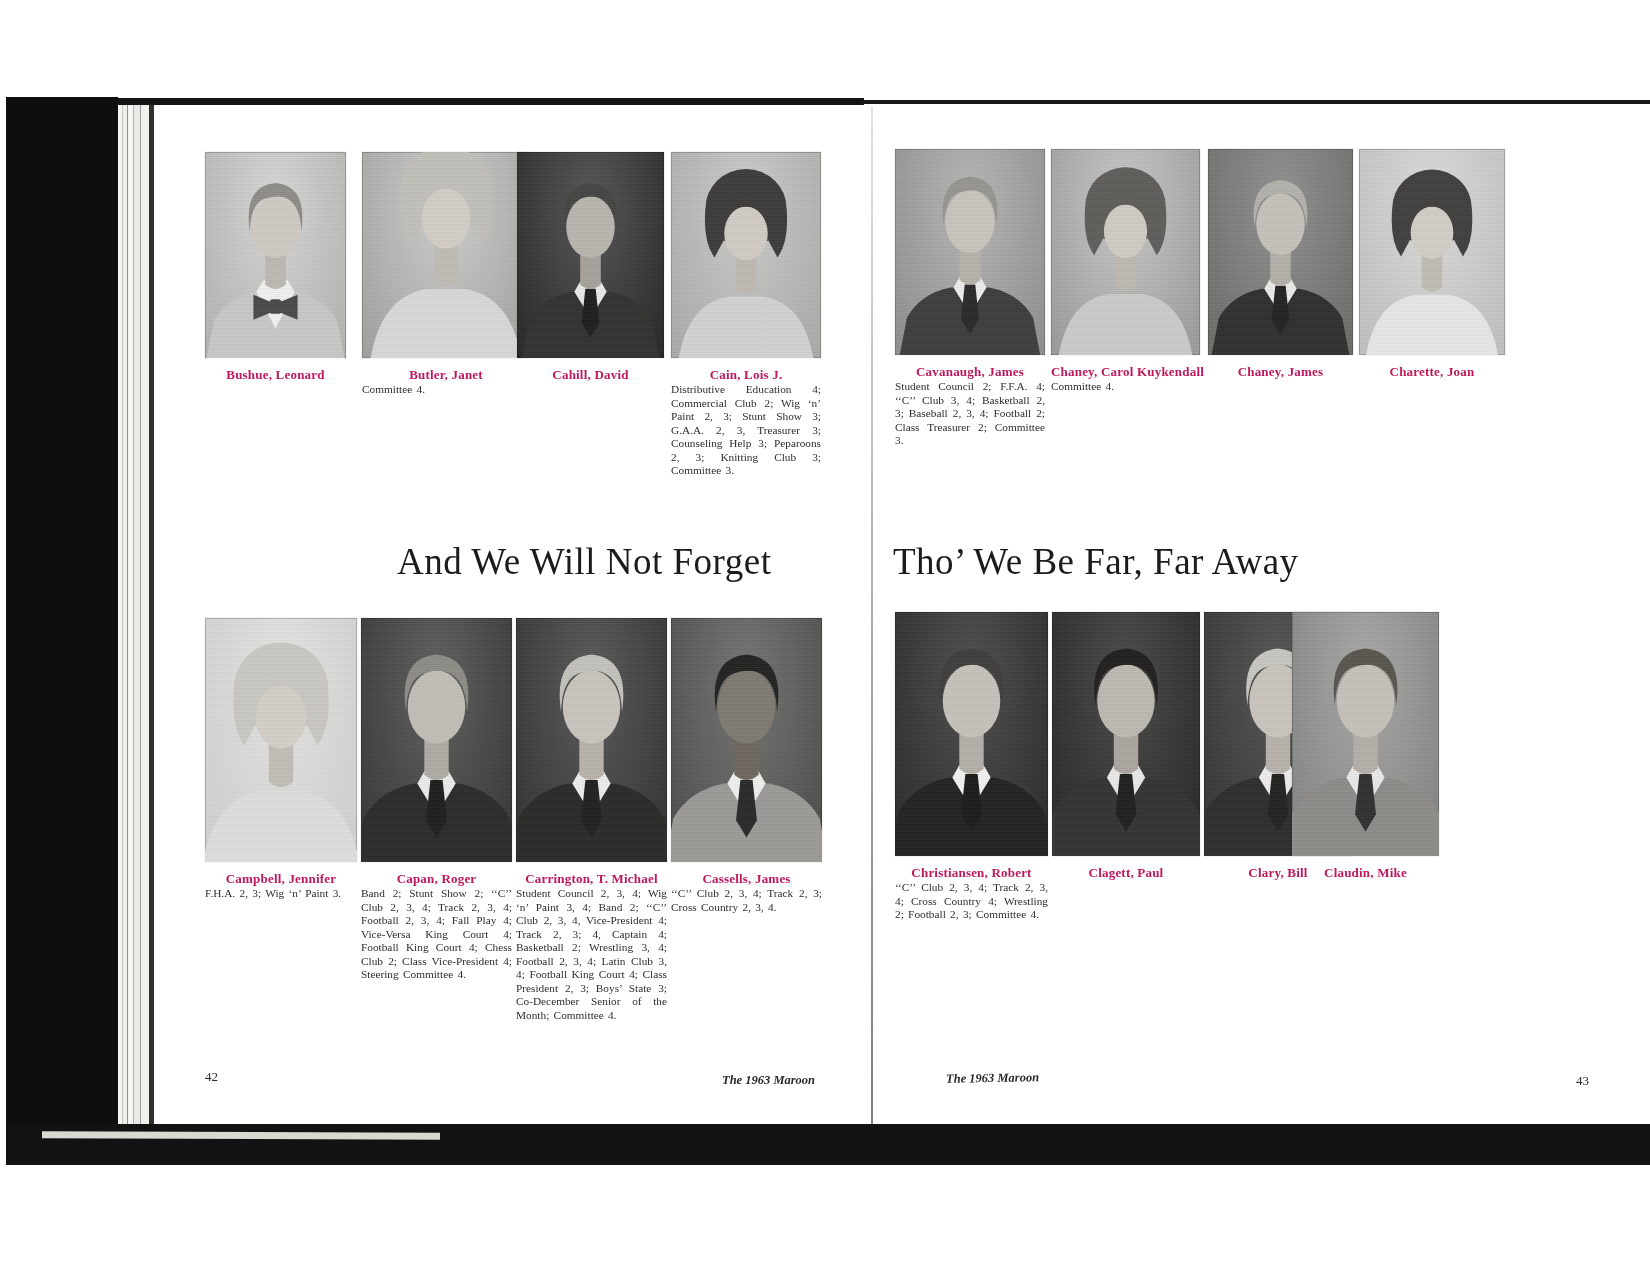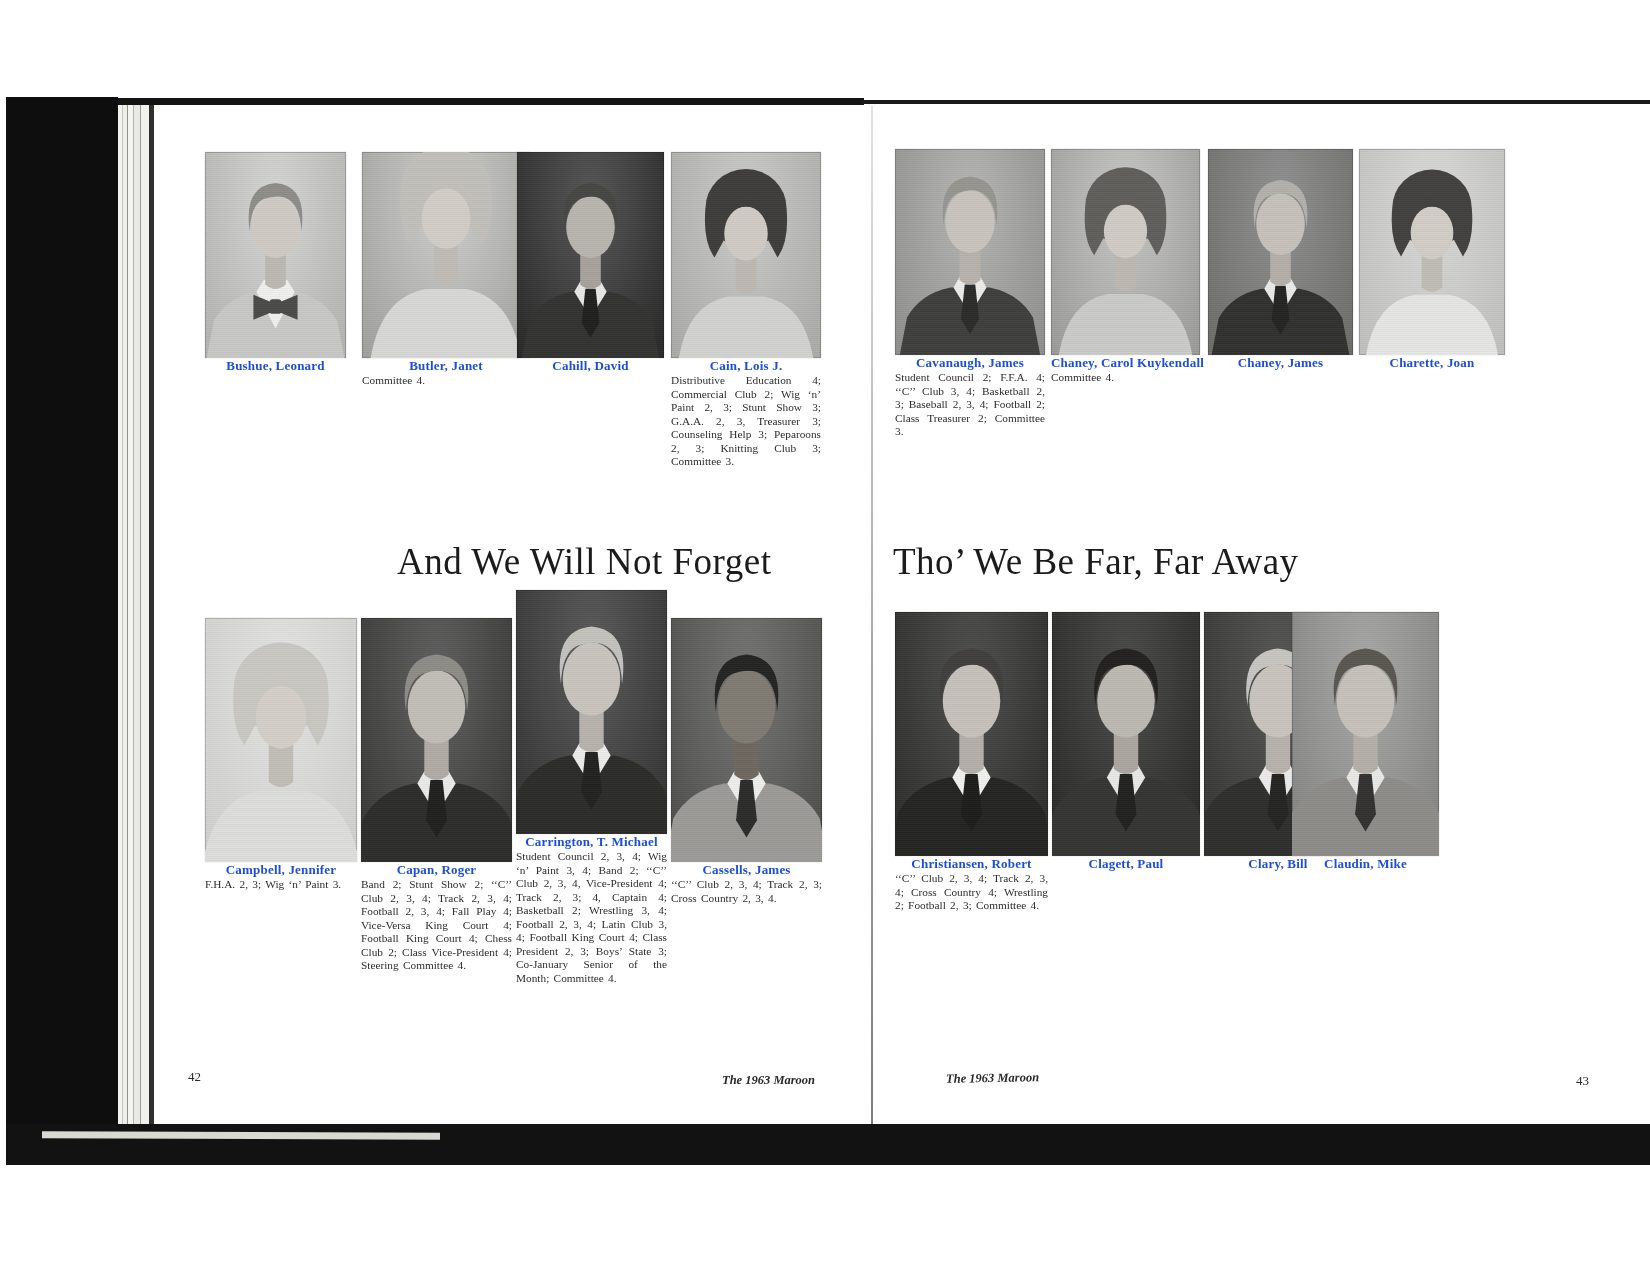--- a/index.html
+++ b/index.html
@@ -34,22 +34,22 @@
     position:relative;width:100%;overflow:hidden;
     background:radial-gradient(ellipse at 50% 26%,var(--bg1,#bbb),var(--bg2,#888));
     box-shadow:inset 0 0 0 1px rgba(0,0,0,.18), 0 0 1px rgba(0,0,0,.25);
   }
   .photo::after{content:"";position:absolute;inset:0;
     background:repeating-linear-gradient(0deg,rgba(255,255,255,.035) 0 1px,rgba(0,0,0,.035) 1px 2px);}
   .row-top .photo{height:206px;}
   .row-bot .photo{height:244px;}
   .sil{position:absolute;inset:0;width:100%;height:100%;}
   .sname{
-    text-align:center;white-space:nowrap;
-    font-weight:bold;font-size:13px;letter-spacing:.2px;color:#1d4ed8;
+    margin-top:9px;text-align:center;white-space:nowrap;
+    font-weight:bold;font-size:13px;letter-spacing:.2px;color:#be185d;
   }
   .sact{
     text-align:justify;
     font-size:11.3px;line-height:1.2;color:#2d2d2d;word-spacing:1.5px;
   }
 
   
   .headline{
     position:absolute;font-size:37px;font-weight:400;color:#1b1b1b;
     letter-spacing:.5px;white-space:nowrap;
@@ -170,40 +170,40 @@
 </div>
 <div class="cell row-bot" style="left:361px;top:618px;width:151px">
   <div class="photo t10">
     <svg class="sil" viewBox="0 0 100 140" preserveAspectRatio="xMidYMax slice">
         <use href="#sil-male"></use>
       </svg>
   </div>
   <div class="sname">Capan, Roger</div>
   <div class="sact">Band 2; Stunt Show 2; ‘‘C’’ Club 2, 3, 4; Track 2, 3, 4; Football 2, 3, 4; Fall Play 4; Vice-Versa King Court 4; Football King Court 4; Chess Club 2; Class Vice-President 4; Steering Committee 4.</div>
 </div>
-<div class="cell row-bot" style="left:516px;top:590px;width:151px">
+<div class="cell row-bot" style="left:516px;top:618px;width:151px">
   <div class="photo t11">
     <svg class="sil" viewBox="0 0 100 140" preserveAspectRatio="xMidYMax slice">
         <use href="#sil-male"></use>
       </svg>
   </div>
   <div class="sname">Carrington, T. Michael</div>
-  <div class="sact">Student Council 2, 3, 4; Wig ‘n’ Paint 3, 4; Band 2; ‘‘C’’ Club 2, 3, 4, Vice-President 4; Track 2, 3; 4, Captain 4; Basketball 2; Wrestling 3, 4; Football 2, 3, 4; Latin Club 3, 4; Football King Court 4; Class President 2, 3; Boys’ State 3; Co-January Senior of the Month; Committee 4.</div>
+  <div class="sact">Student Council 2, 3, 4; Wig ‘n’ Paint 3, 4; Band 2; ‘‘C’’ Club 2, 3, 4, Vice-President 4; Track 2, 3; 4, Captain 4; Basketball 2; Wrestling 3, 4; Football 2, 3, 4; Latin Club 3, 4; Football King Court 4; Class President 2, 3; Boys’ State 3; Co-December Senior of the Month; Committee 4.</div>
 </div>
 <div class="cell row-bot" style="left:671px;top:618px;width:151px">
   <div class="photo t12">
     <svg class="sil" viewBox="0 0 100 140" preserveAspectRatio="xMidYMax slice">
         <use href="#sil-male"></use>
       </svg>
   </div>
   <div class="sname">Cassells, James</div>
   <div class="sact">‘‘C’’ Club 2, 3, 4; Track 2, 3; Cross Country 2, 3, 4.</div>
 </div>
 
-<div class="pagenum" style="left:188px;top:1069px">42</div>
+<div class="pagenum" style="left:205px;top:1069px">42</div>
 <div class="journal" style="left:722px;top:1073px">The 1963 Maroon</div>
 
 <div class="cell row-top" style="left:895px;top:149px;width:150px">
   <div class="photo t5">
     <svg class="sil" viewBox="0 0 100 140" preserveAspectRatio="xMidYMax slice">
         <use href="#sil-male"></use>
       </svg>
   </div>
   <div class="sname">Cavanaugh, James</div>
   <div class="sact">Student Council 2; F.F.A. 4; ‘‘C’’ Club 3, 4; Basketball 2, 3; Baseball 2, 3, 4; Football 2; Class Treasurer 2; Committee 3.</div>

